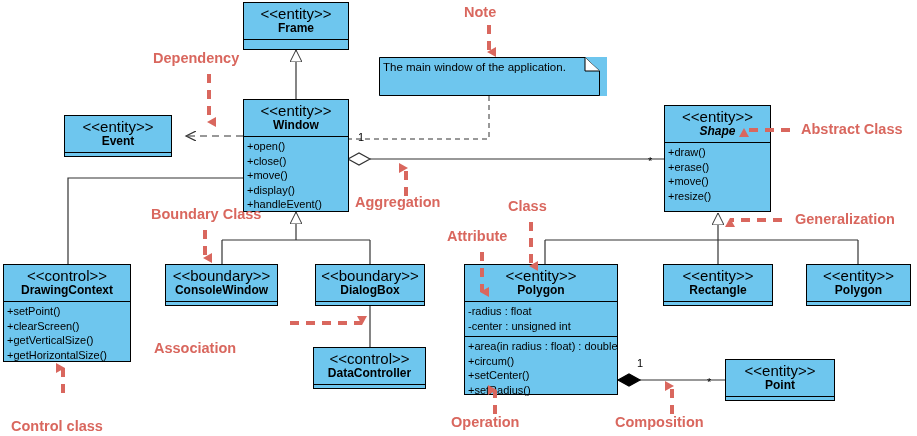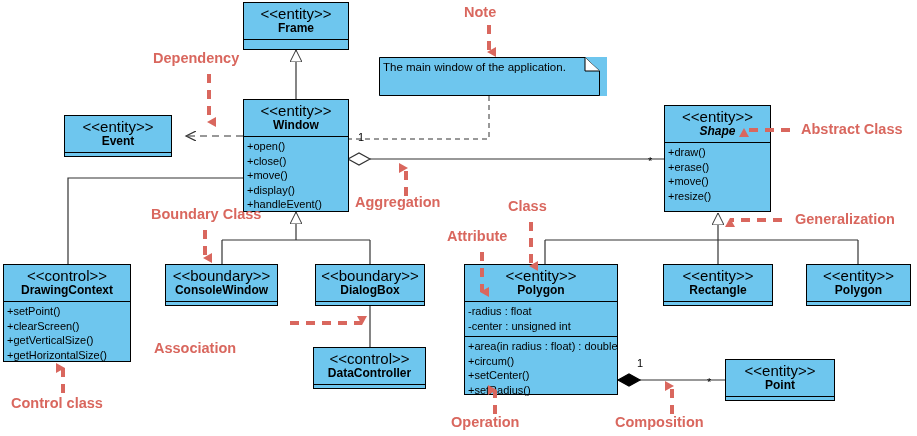--- a/index.html
+++ b/index.html
@@ -332,17 +332,17 @@
 
   <span class="anno" style="left:464px; top:4px;">Note</span>
   <span class="anno" style="left:153px; top:50px;">Dependency</span>
   <span class="anno" style="left:801px; top:121px;">Abstract Class</span>
   <span class="anno" style="left:355px; top:194px;">Aggregation</span>
   <span class="anno" style="left:137px; top:206px;margin-left:14px;">Boundary Class</span>
   <span class="anno" style="left:508px; top:198px;">Class</span>
   <span class="anno" style="left:447px; top:228px;">Attribute</span>
   <span class="anno" style="left:795px; top:211px;">Generalization</span>
   <span class="anno" style="left:154px; top:312px;margin-top:28px;">Association</span>
-  <span class="anno" style="left:11px; top:395px;">Control class</span>
+  <span class="anno" style="left:11px; top:418px;">Control class</span>
   <span class="anno" style="left:451px; top:414px;">Operation</span>
   <span class="anno" style="left:615px; top:414px;">Composition</span>
 
 </div>
 
 </body></html>

